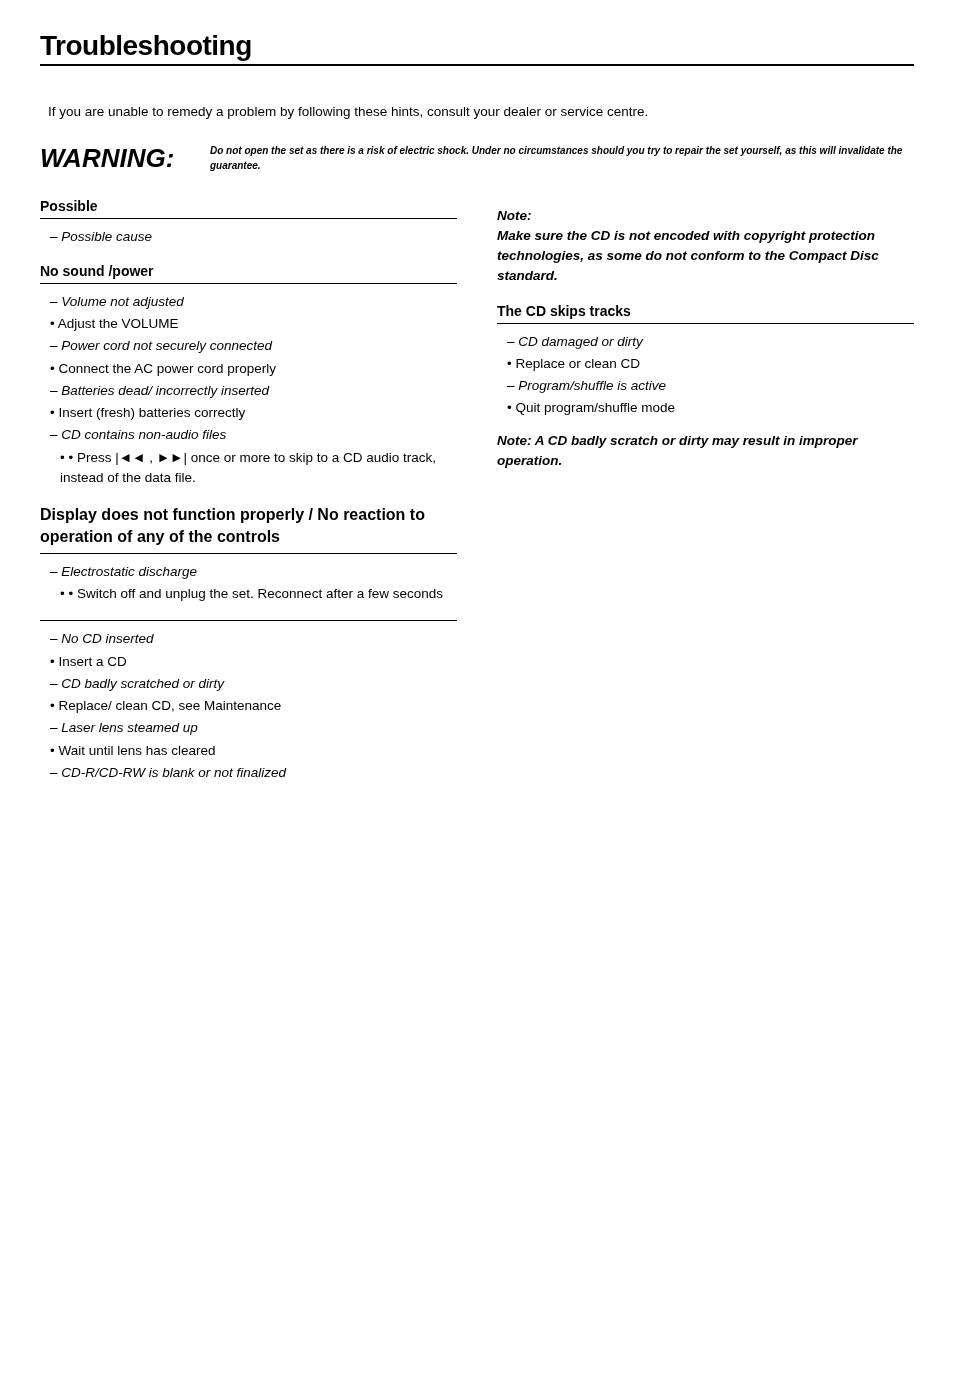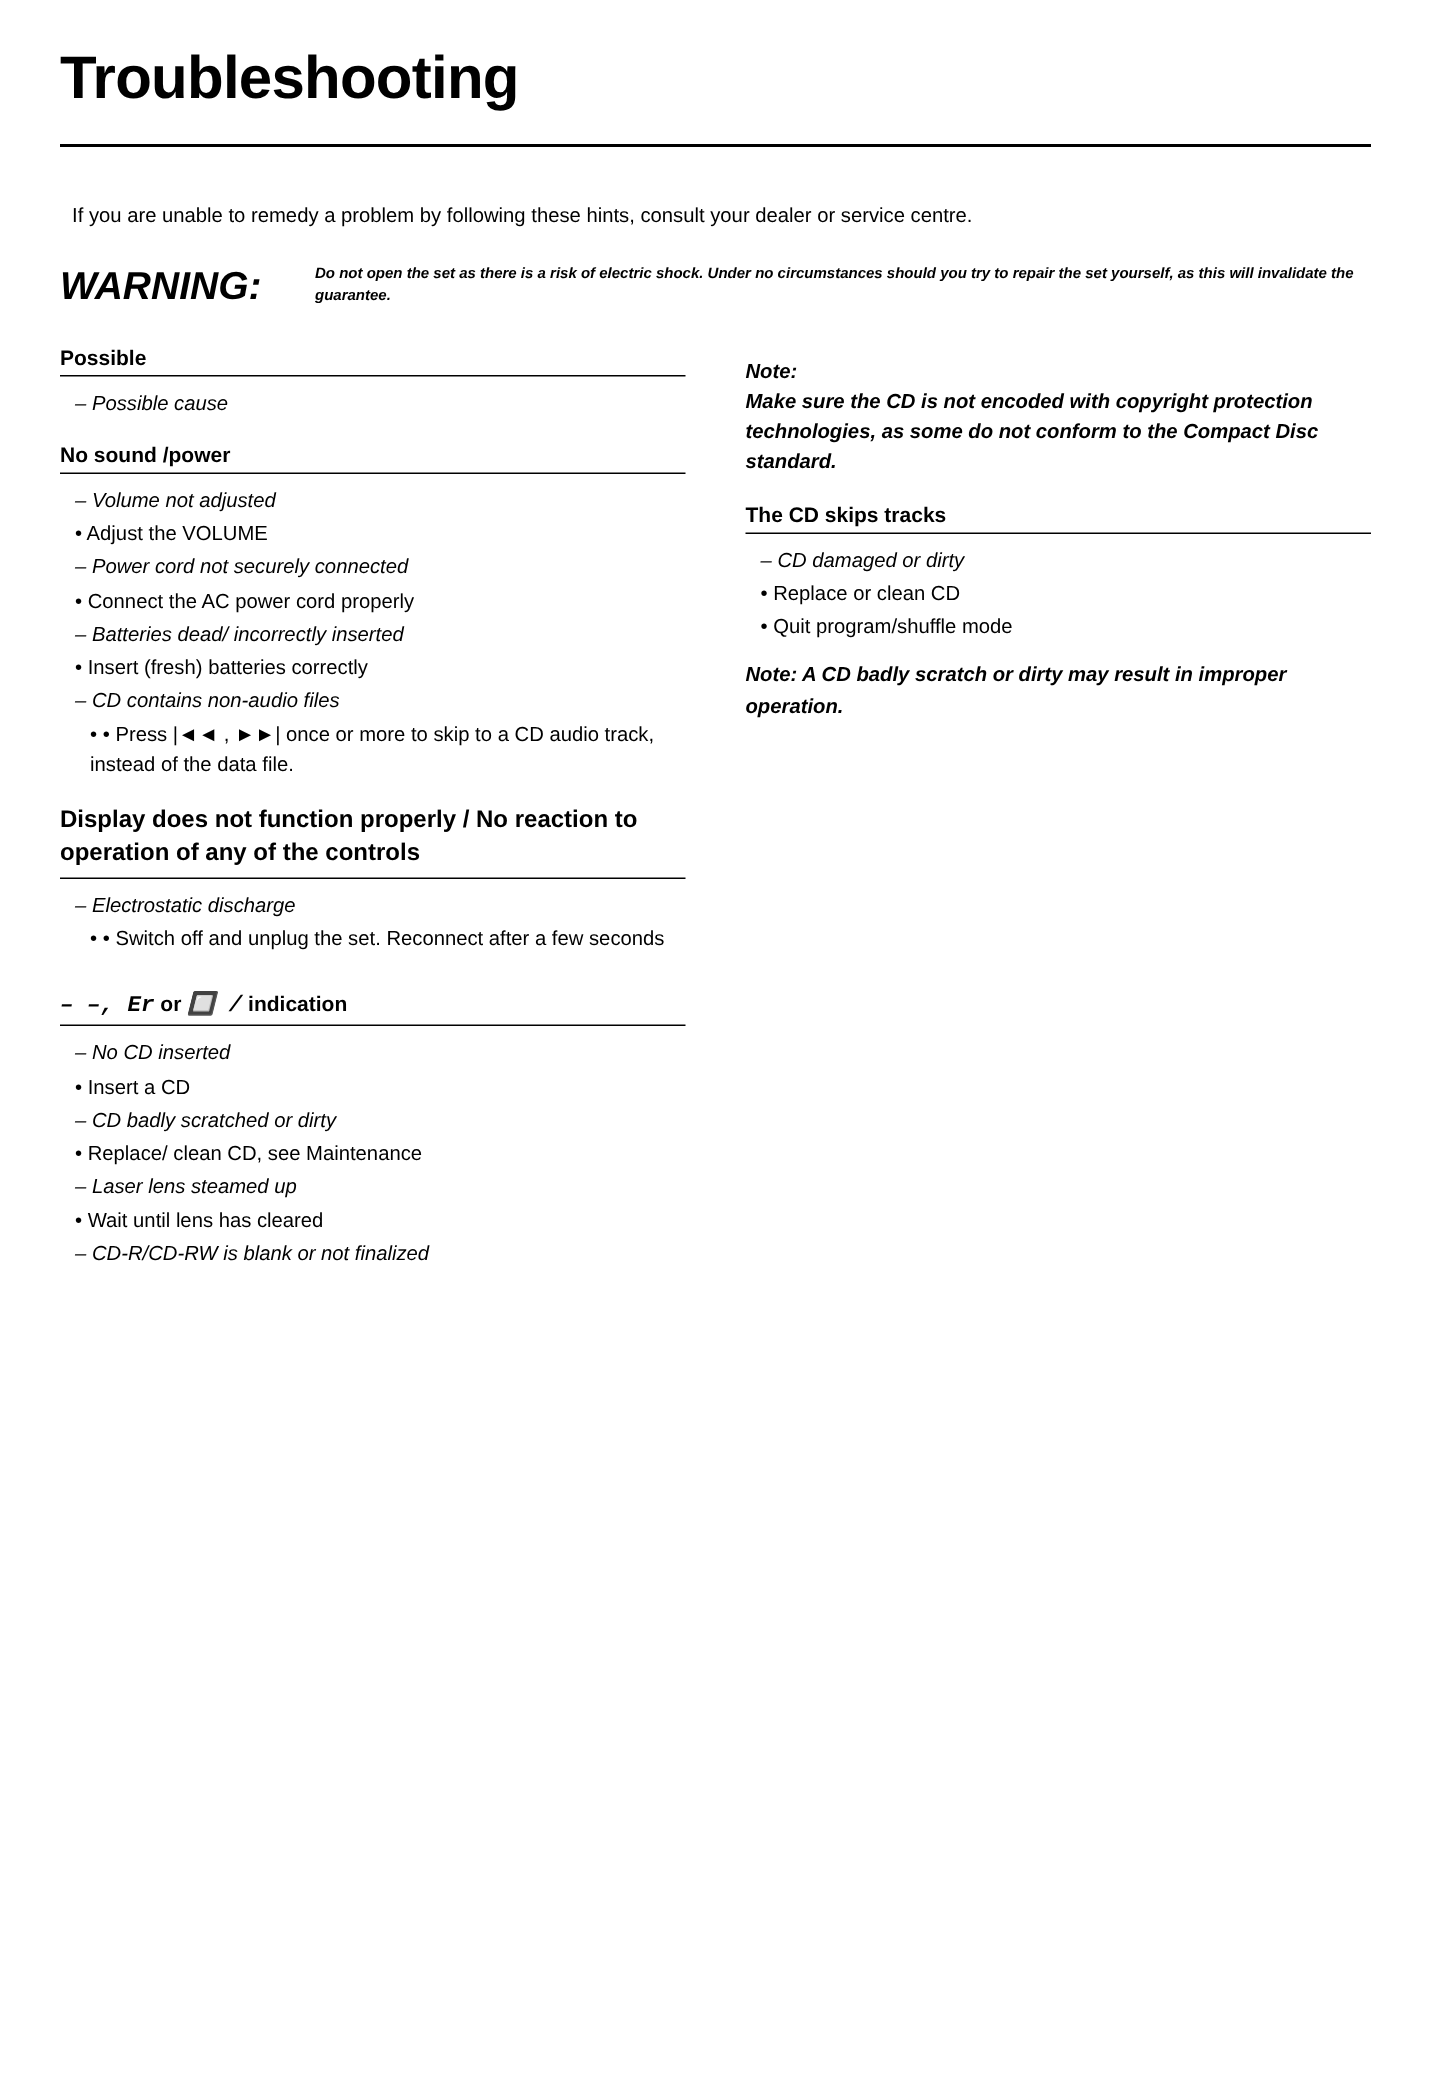--- a/index.html
+++ b/index.html
@@ -12,23 +12,23 @@
       font-family: Arial, Helvetica, sans-serif;
       font-size: 14px;
       color: #000;
       background: #fff;
       width: 954px;
       min-height: 1385px;
       padding: 30px 40px;
     }
 
     h1.page-title {
-      font-size: 40px;
+      font-size: 28px;
       font-weight: 900;
-      margin-bottom: 21px;
+      margin-bottom: 2px;
       letter-spacing: -0.5px;
     }
 
     .top-rule {
       border: none;
       border-top: 2px solid #000;
       margin-bottom: 16px;
     }
 
     .intro-text {
@@ -208,26 +208,20 @@
     <div class="section-block">
       <div class="section-title-bold">Display does not function properly / No reaction to operation of any of the controls</div>
       <hr class="section-rule">
       <ul class="problem-list">
         <li class="cause">Electrostatic discharge</li>
         <li class="remedy" style="padding-left: 20px; list-style: none;">• <span>Switch off and unplug the set. Reconnect after a few seconds</span></li>
       </ul>
     </div>
 
     <div class="section-block">
-      <div class="indication-header">
-        <span class="indication-code">– –, Er</span>
-        <span> or </span>
-        <span class="indication-code">🔲 /</span>
-        <strong> indication</strong>
-      </div>
       <hr class="section-rule">
       <ul class="problem-list">
         <li class="cause">No CD inserted</li>
         <li class="remedy">Insert a CD</li>
         <li class="cause">CD badly scratched or dirty</li>
         <li class="remedy">Replace/ clean CD, see Maintenance</li>
         <li class="cause">Laser lens steamed up</li>
         <li class="remedy">Wait until lens has cleared</li>
         <li class="cause">CD-R/CD-RW is blank or not finalized</li>
       </ul>
@@ -242,20 +236,21 @@
       <br>
       <span>Make sure the CD is not encoded with copyright protection technologies, as some do not conform to the Compact Disc standard.</span>
     </div>
 
     <div class="section-block">
       <div class="sub-header first">The CD skips tracks</div>
       <hr class="section-rule">
       <ul class="problem-list">
         <li class="cause">CD damaged or dirty</li>
         <li class="remedy">Replace or clean CD</li>
+        <li class="cause">Program/shuffle is active</li>
         <li class="remedy">Quit program/shuffle mode</li>
       </ul>
       <div class="note-italic" style="margin-top: 12px;">Note: A CD badly scratch or dirty may result in improper operation.</div>
     </div>
 
   </div>
 
 </div>
 
 </body></html>

